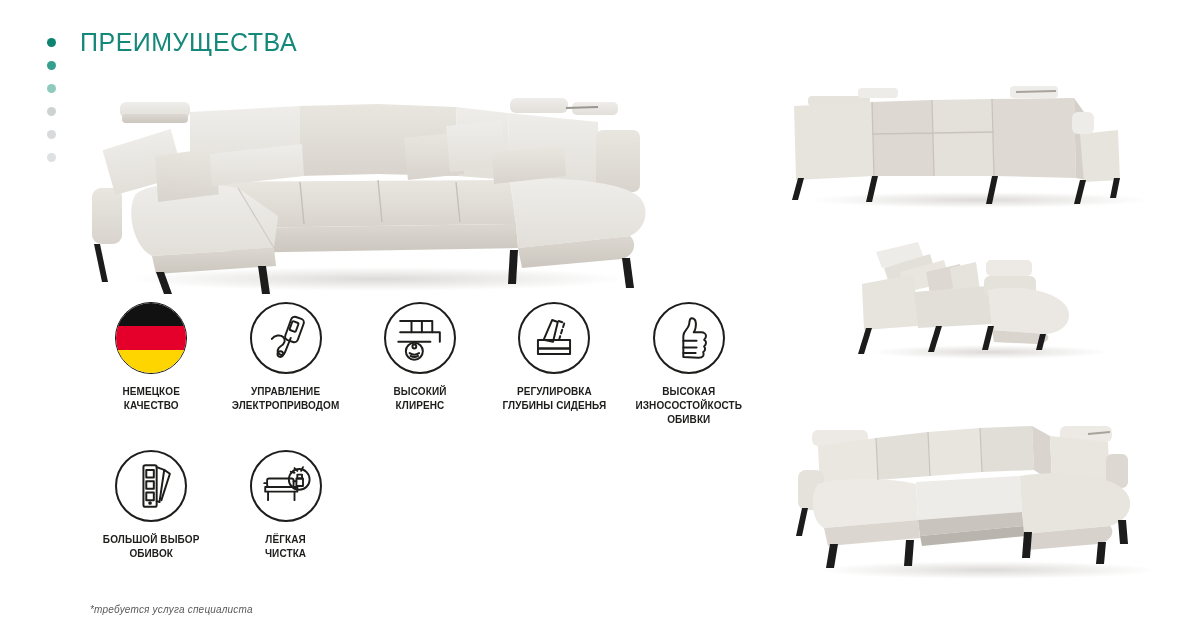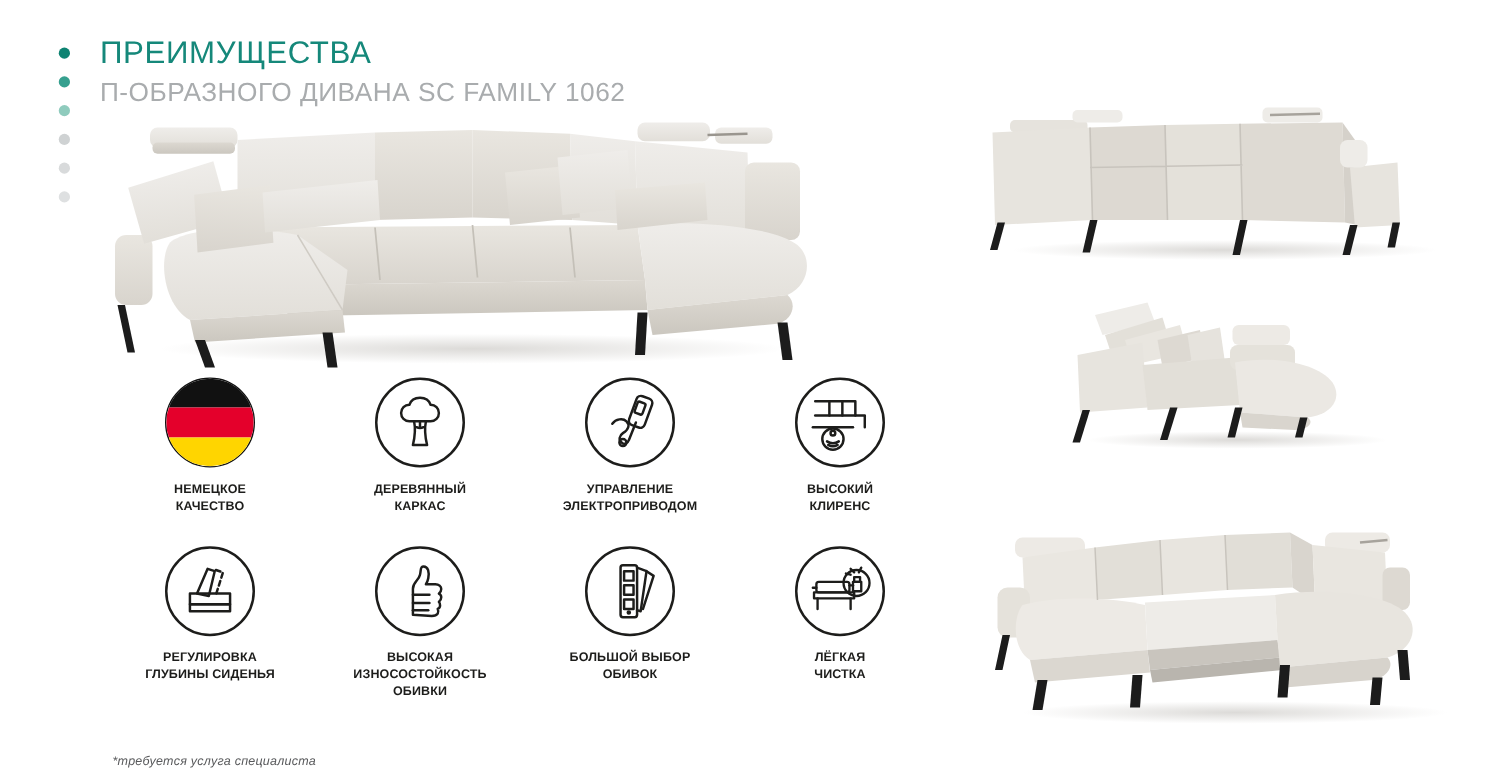--- a/index.html
+++ b/index.html
@@ -73,21 +73,21 @@
   #photo-side   { left: 840px; top: 228px; width: 300px; height: 136px; }
   #photo-bed    { left: 788px; top: 408px; width: 400px; height: 180px; }
 
   
   .features {
     position: absolute;
     left: 84px;
     top: 302px;
     width: 672px;
     display: grid;
-    grid-template-columns: repeat(4, 1fr);
+    grid-template-columns: repeat(5, 1fr);
     row-gap: 24px;
   }
   .feature {
     display: flex;
     flex-direction: column;
     align-items: center;
     text-align: center;
   }
   .feature-badge {
     width: 72px;
@@ -143,21 +143,20 @@
       <span class="dot" style="background: rgb(14, 131, 114);"></span>
       <span class="dot" style="background: rgb(54, 160, 143);"></span>
       <span class="dot" style="background: rgb(143, 203, 189);"></span>
       <span class="dot" style="background: rgb(207, 210, 211);"></span>
       <span class="dot" style="background: rgb(216, 218, 219);"></span>
       <span class="dot" style="background: rgb(222, 224, 225);"></span>
     </div>
 
   <div class="heading">
     <div class="heading-title">ПРЕИМУЩЕСТВА</div>
-    <div class="heading-sub">П-ОБРАЗНОГО ДИВАНА SC FAMILY 1062</div>
   </div>
 
   <div class="photo" id="photo-main">
     <svg viewBox="0 0 610 200" xmlns="http://www.w3.org/2000/svg">
       <defs>
         <linearGradient id="fab" x1="0" y1="0" x2="0" y2="1">
           <stop offset="0" stop-color="#e9e6e0"></stop>
             <stop offset="1" stop-color="#d8d4cd"></stop>
         </linearGradient>
         <linearGradient id="fabL" x1="0" y1="0" x2="0" y2="1">
@@ -328,33 +327,20 @@
           <span style="background: rgb(17, 17, 17);"></span>
           <span style="background: rgb(228, 0, 43);"></span>
           <span style="background: rgb(255, 213, 0);"></span>
         </div>
         <div class="feature-label">НЕМЕЦКОЕ<br>КАЧЕСТВО</div>
       </div>
       <div class="feature">
         <div class="feature-badge outline">
           <svg viewBox="0 0 72 72">
             <g fill="none" stroke="#1d1d1b" stroke-width="2.1" stroke-linejoin="round" stroke-linecap="round">
-              <path d="M36 15c-5 0-8 3-9 6-4 0-7 3-7 7 0 4 3 7 7 7h18c4 0 7-3 7-7 0-4-3-7-7-7-1-3-4-6-9-6z"></path>
-              <path d="M31 35c1 5 1 12-1 20h12c-2-8-2-15-1-20"></path>
-              <path d="M33 40c2 1 4 1 6 0"></path>
-              <path d="M36 35v5"></path>
-            </g>
-          </svg>
-        </div>
-        <div class="feature-label">ДЕРЕВЯННЫЙ<br>КАРКАС</div>
-      </div>
-      <div class="feature">
-        <div class="feature-badge outline">
-          <svg viewBox="0 0 72 72">
-            <g fill="none" stroke="#1d1d1b" stroke-width="2.1" stroke-linejoin="round" stroke-linecap="round">
               <rect x="38" y="14" width="14" height="26" rx="4" transform="rotate(20 45 27)"></rect>
               <rect x="41" y="19" width="7" height="10" rx="1.5" transform="rotate(20 45 24)"></rect>
               <path d="M41 36l-6 15c-1 3-4 4-6 2-3-2-2-6 1-8 5-3 6-7 3-10-3-3-9-2-12 2"></path>
               <circle cx="30" cy="53" r="3"></circle>
             </g>
           </svg>
         </div>
         <div class="feature-label">УПРАВЛЕНИЕ<br>ЭЛЕКТРОПРИВОДОМ</div>
       </div>
       <div class="feature">

